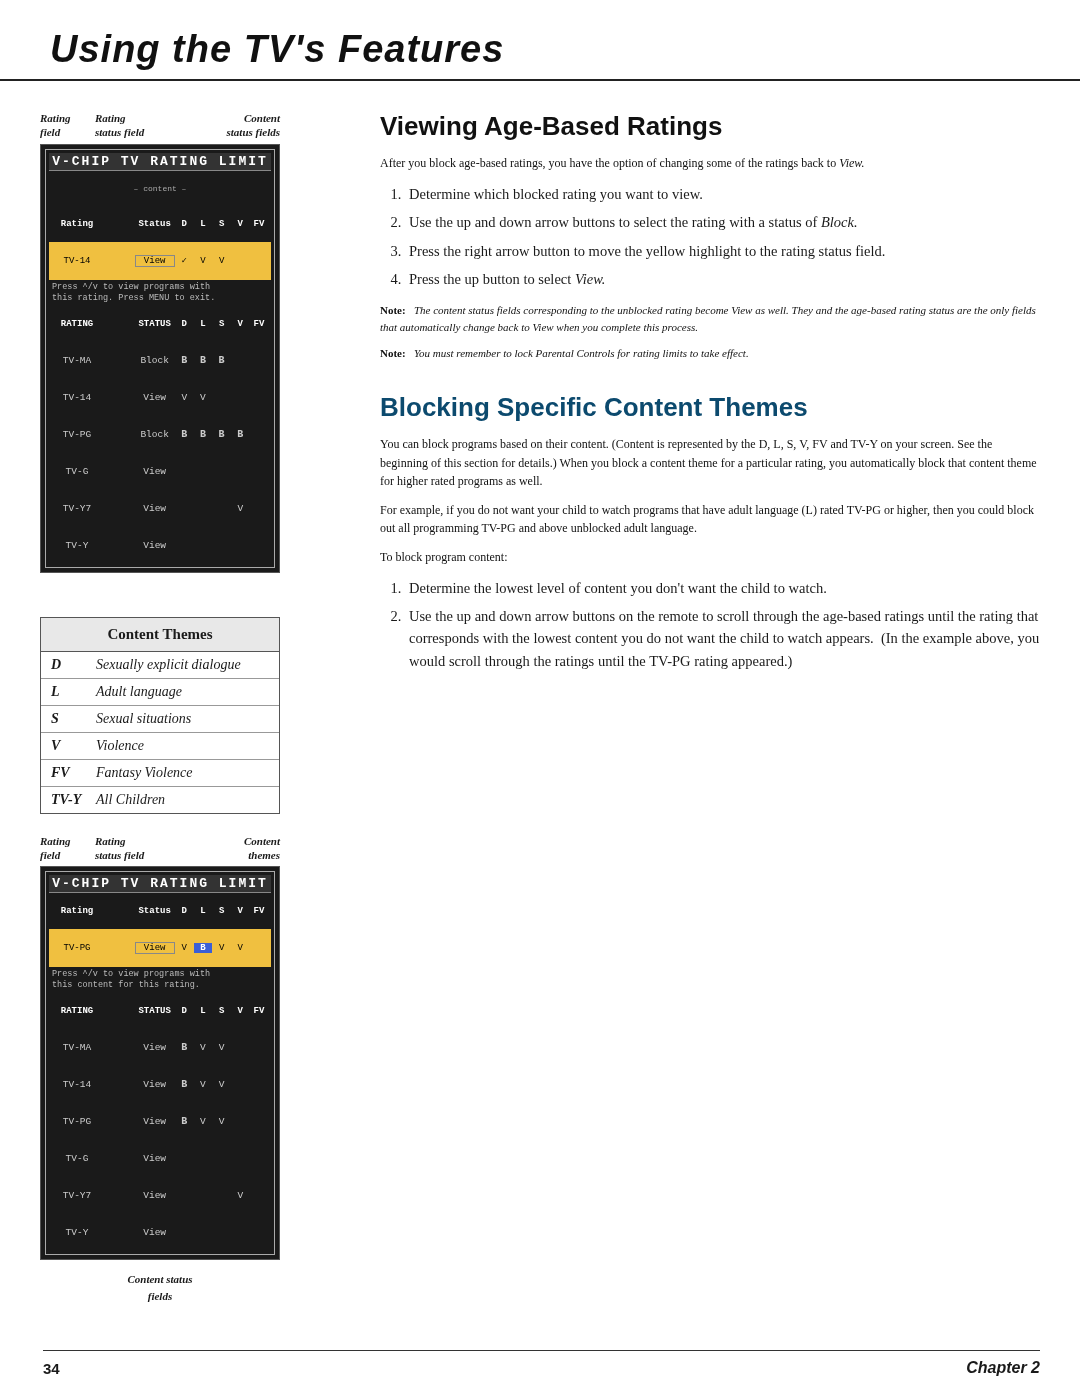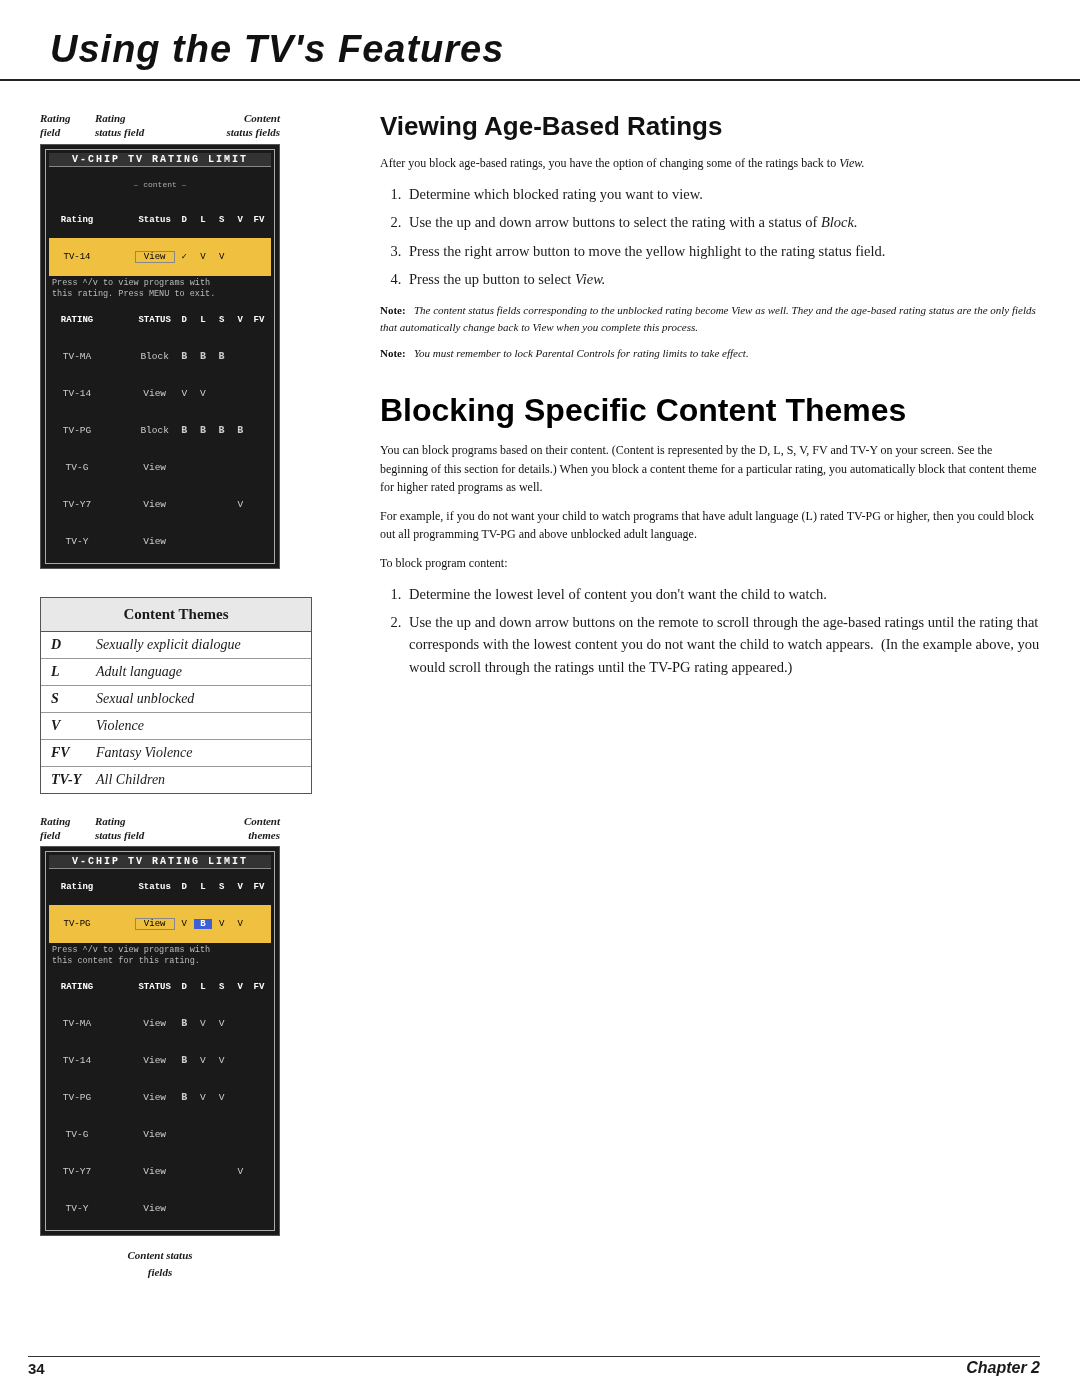--- a/index.html
+++ b/index.html
@@ -59,21 +59,21 @@
       width: 240px;
     }
     .tv-screen-inner {
       border: 1px solid #aaa;
       padding: 3px;
     }
     .tv-title-bar {
       background: #333;
       color: #fff;
       text-align: center;
-      font-size: 10px;
+      font-size: 13px;
       font-weight: bold;
       letter-spacing: 2px;
       padding: 1px 0;
       border-bottom: 1px solid #888;
     }
     .tv-row {
       display: flex;
       justify-content: space-between;
       align-items: center;
       font-size: 9.5px;
@@ -125,22 +125,22 @@
     .screen-label {
       text-align: center;
     }
     .screen-label-rating { width: 55px; }
     .screen-label-status { width: 75px; }
     .screen-label-content { width: 110px; }
 
     
     .content-themes-table {
       border: 1.5px solid #555;
-      width: 272px;
-      margin-top: 28px;
+      width: 240px;
+      margin-top: 44px;
       margin-bottom: 20px;
     }
     .content-themes-header {
       background: #e8e8e8;
       text-align: center;
       font-weight: bold;
       font-size: 15px;
       padding: 8px 0;
       border-bottom: 1.5px solid #555;
       font-family: Georgia, serif;
@@ -169,26 +169,26 @@
     .section-title {
       font-size: 26px;
       font-weight: bold;
       font-family: Arial, Helvetica, sans-serif;
       margin-bottom: 12px;
       margin-top: 0;
       color: #111;
     }
 
     .section-title-2 {
-      font-size: 32px;
+      font-size: 26px;
       font-weight: bold;
       font-family: Arial, Helvetica, sans-serif;
       margin-bottom: 12px;
       margin-top: 30px;
-      color: #000000;
+      color: #0c4a6e;
     }
 
     p {
       font-size: 12px;
       line-height: 1.55;
       margin-bottom: 10px;
       color: #111;
     }
 
     ol {
@@ -223,27 +223,27 @@
       font-style: italic;
       font-weight: bold;
       margin-bottom: 4px;
       width: 240px;
     }
 
     
     .page-footer {
       position: absolute;
       bottom: 20px;
-      left: 28px;
+      left: 43px;
       right: 40px;
       border-top: 1.5px solid #333;
       display: flex;
       justify-content: space-between;
       align-items: center;
-      padding-top: 2px;
+      padding-top: 8px;
     }
     .footer-page-num {
       font-size: 15px;
       font-weight: bold;
       font-family: Arial, sans-serif;
     }
     .footer-chapter {
       font-size: 16px;
       font-weight: bold;
       font-style: italic;
@@ -367,21 +367,21 @@
       <div class="ct-row">
         <span class="ct-code">D</span>
         <span class="ct-desc">Sexually explicit dialogue</span>
       </div>
       <div class="ct-row">
         <span class="ct-code">L</span>
         <span class="ct-desc">Adult language</span>
       </div>
       <div class="ct-row">
         <span class="ct-code">S</span>
-        <span class="ct-desc">Sexual unblocked</span>
+        <span class="ct-desc">Sexual situations</span>
       </div>
       <div class="ct-row">
         <span class="ct-code">V</span>
         <span class="ct-desc">Violence</span>
       </div>
       <div class="ct-row">
         <span class="ct-code">FV</span>
         <span class="ct-desc">Fantasy Violence</span>
       </div>
       <div class="ct-row">

